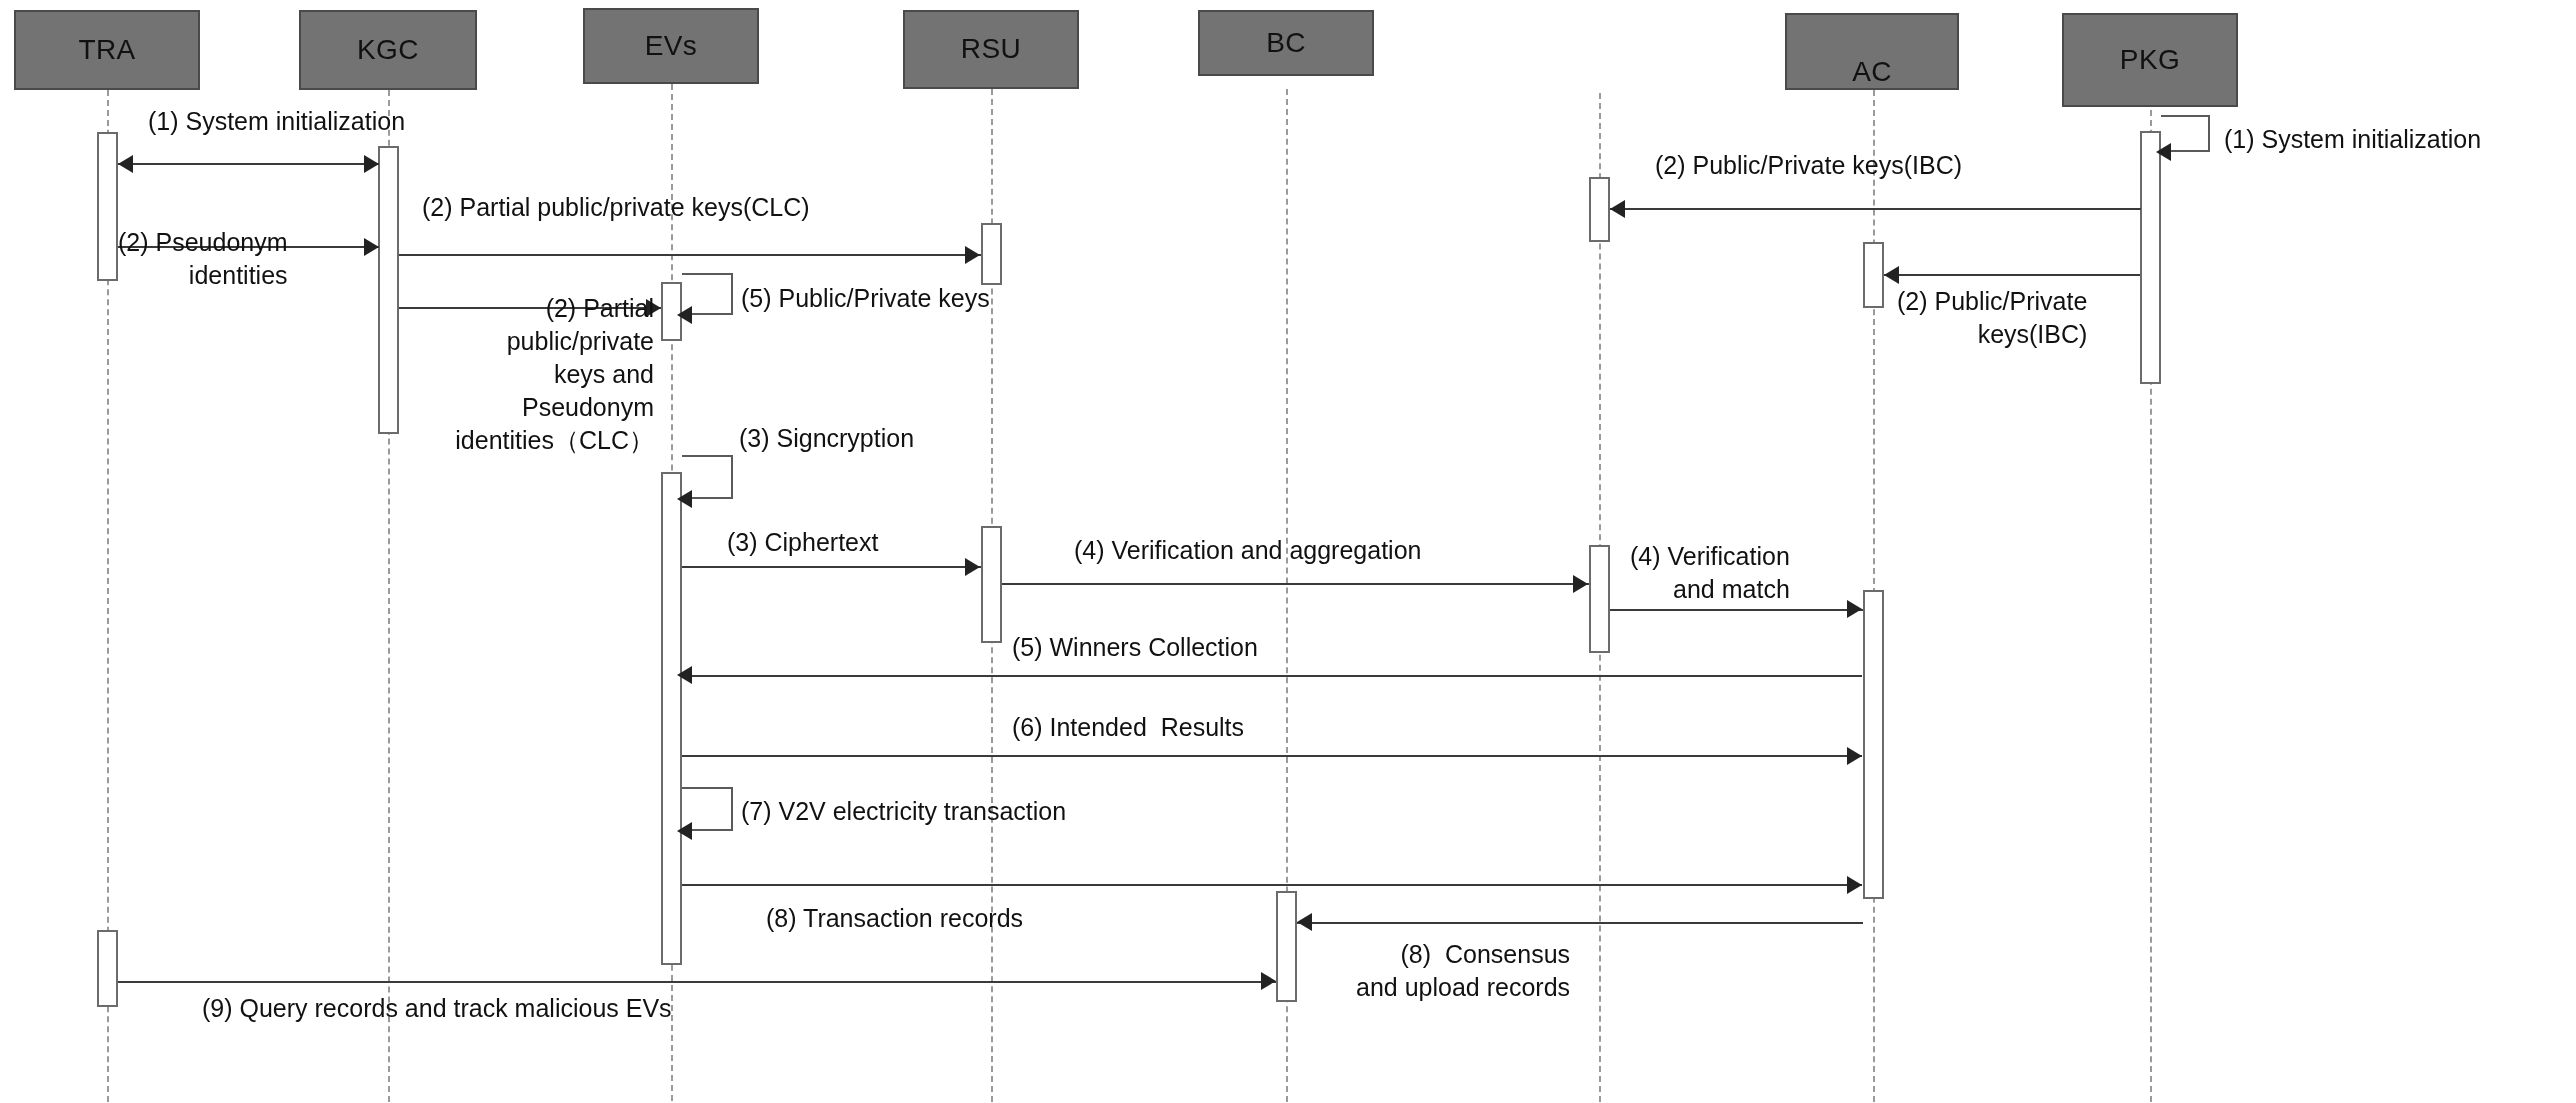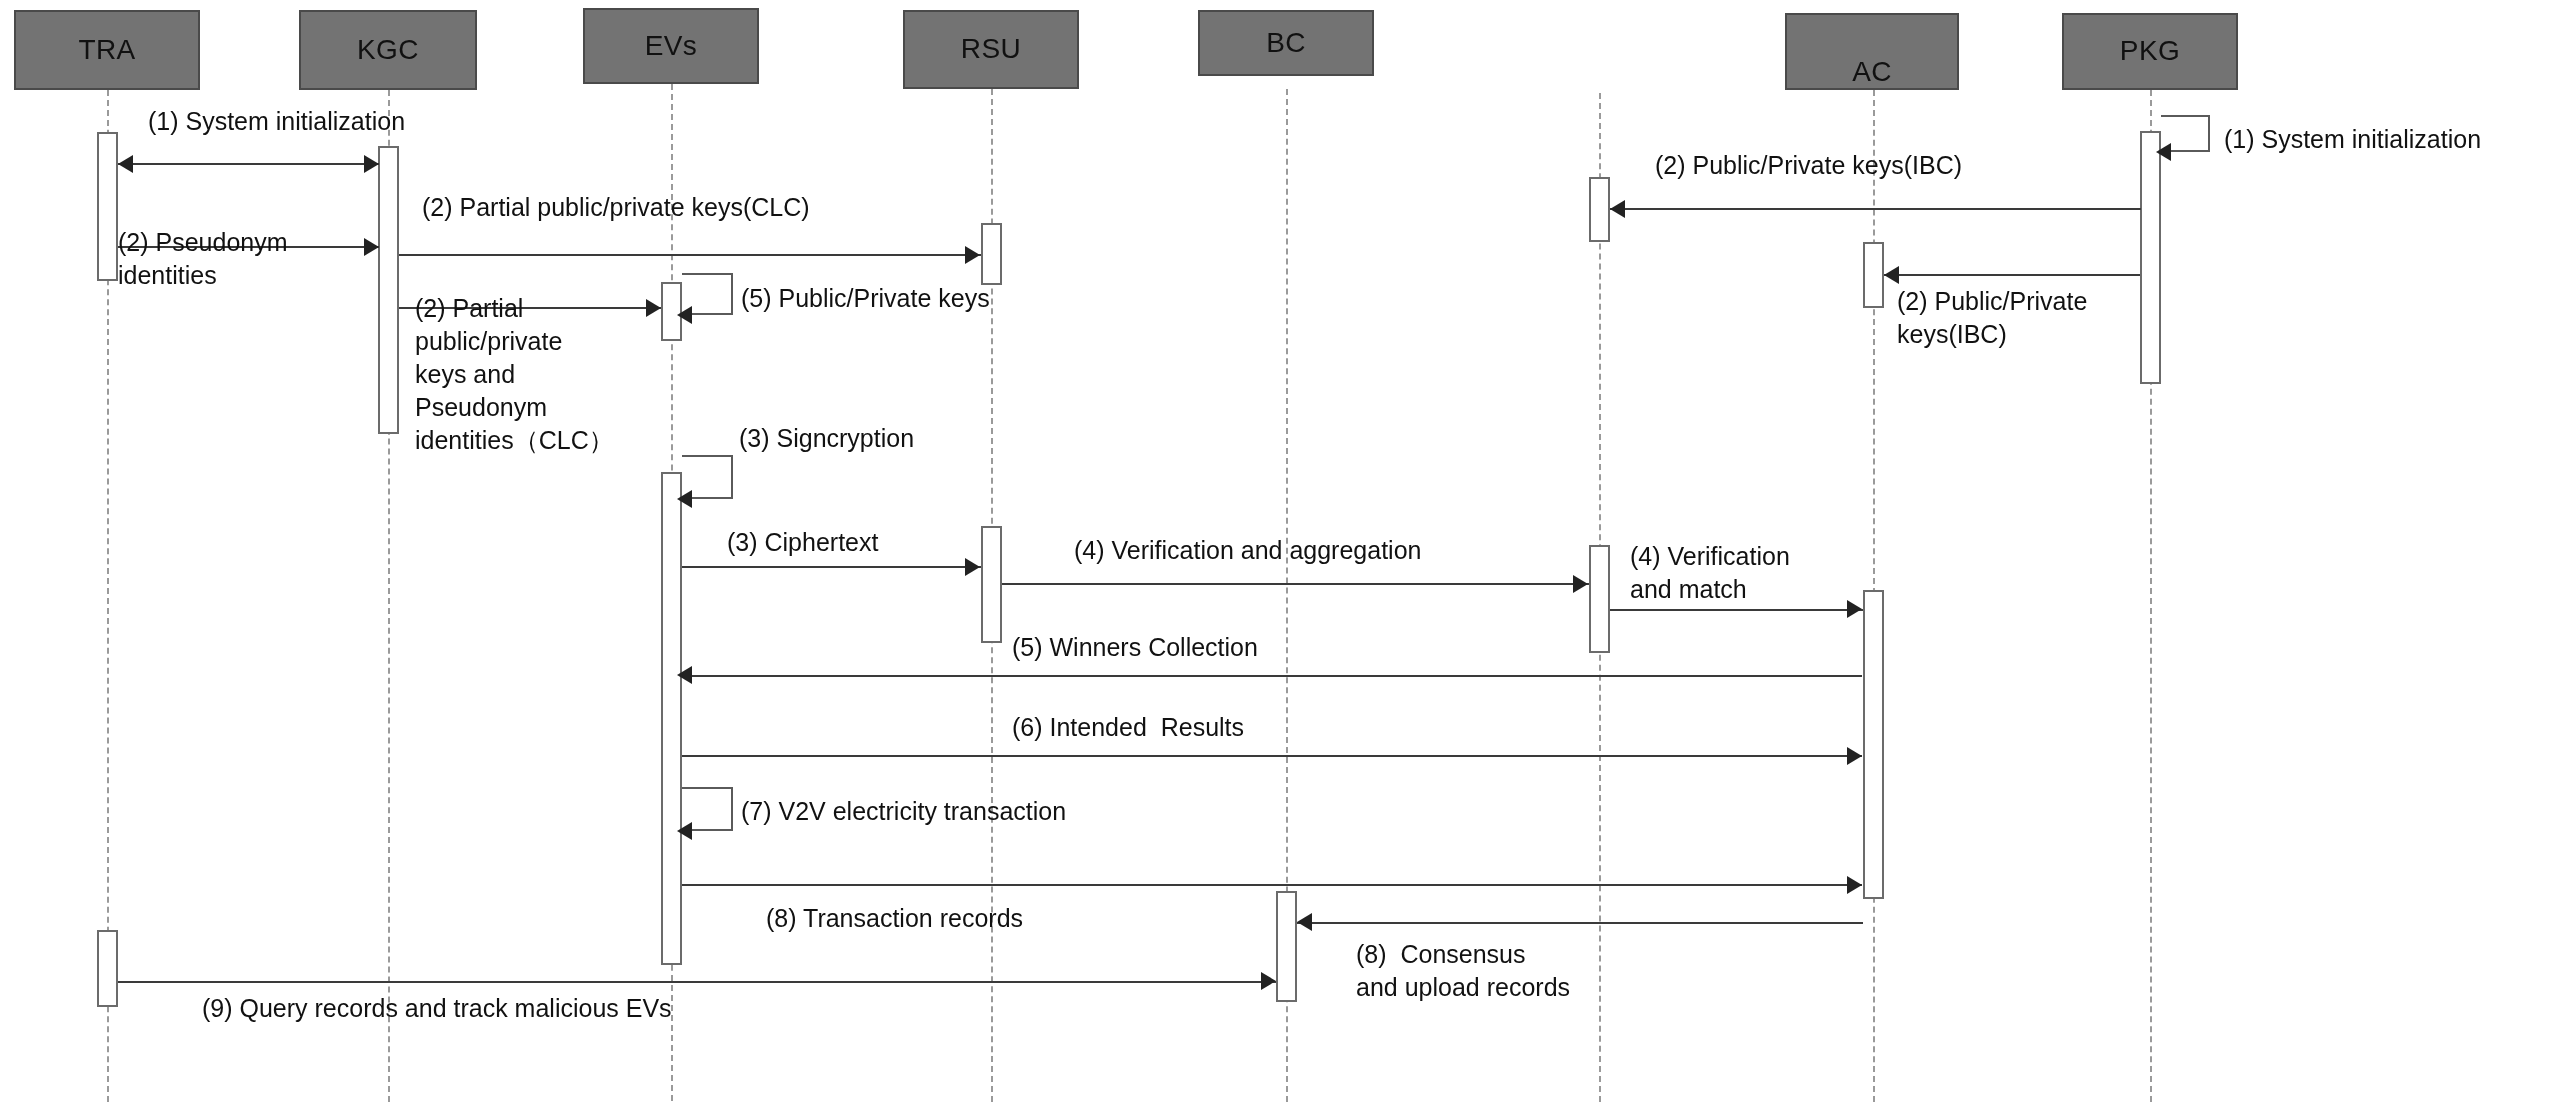--- a/index.html
+++ b/index.html
@@ -23,21 +23,21 @@
   .msg{position:absolute;height:0;border-top:2.8px solid #3a3a3a;}
   .arrowhead{position:absolute;width:0;height:0;
     border-top:9px solid transparent;border-bottom:9px solid transparent;}
   .arrow-right{border-left:15.5px solid #222;}
   .arrow-left{border-right:15.5px solid #222;}
 
   .selfmsg{position:absolute;box-sizing:border-box;
     border-top:2.8px solid #5a5a5a;border-right:2.8px solid #5a5a5a;border-bottom:2.8px solid #5a5a5a;}
 
   .label{position:absolute;font-size:25px;color:#111;line-height:1.32;white-space:pre;}
-  .label.center{text-align:left;}
+  .label.center{text-align:right;}
 </style>
 </head>
 <body>
 
 <div id="canvas">
 
   <div class="lifeline" style="left:107px;top:90px;height:1012px;"></div>
   <div class="lifeline" style="left:388px;top:90px;height:1012px;"></div>
   <div class="lifeline" style="left:671px;top:84px;height:1017px;"></div>
   <div class="lifeline" style="left:991px;top:89px;height:1013px;"></div>
@@ -57,21 +57,21 @@
   </div>
   <div class="lifeline-head" style="left:903px;top:9.8px;width:176px;height:79px;">
     <span class="lbl">RSU</span>
   </div>
   <div class="lifeline-head" style="left:1198px;top:9.8px;width:176px;height:66px;">
     <span class="lbl">BC</span>
   </div>
   <div class="lifeline-head" style="left:1785px;top:12.6px;width:174px;height:77px;align-items:flex-end;">
     <span class="lbl">AC</span>
   </div>
-  <div class="lifeline-head" style="left:2062px;top:12.6px;width:176px;height:77px;">
+  <div class="lifeline-head" style="left:2062px;top:12.6px;width:176px;height:94px;">
     <span class="lbl">PKG</span>
   </div>
 
   <div class="activation" style="left:97px;top:132px;width:21px;height:149px;"></div>
 
   <div class="activation" style="left:97px;top:930px;width:21px;height:77px;"></div>
 
   <div class="activation" style="left:378px;top:146px;width:21px;height:288px;"></div>
 
   <div class="activation" style="left:661px;top:282px;width:21px;height:59px;"></div>

